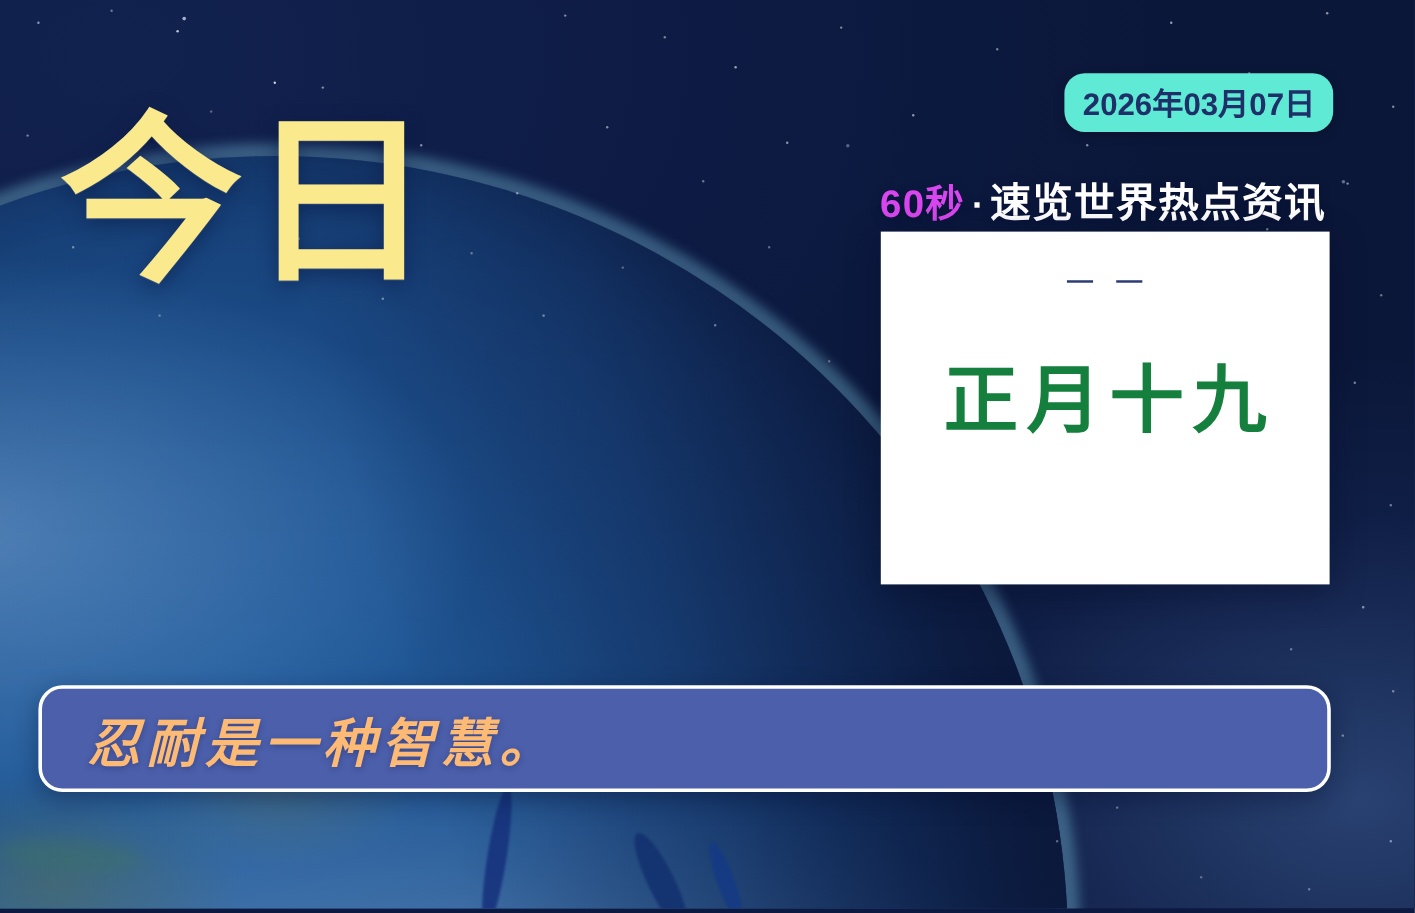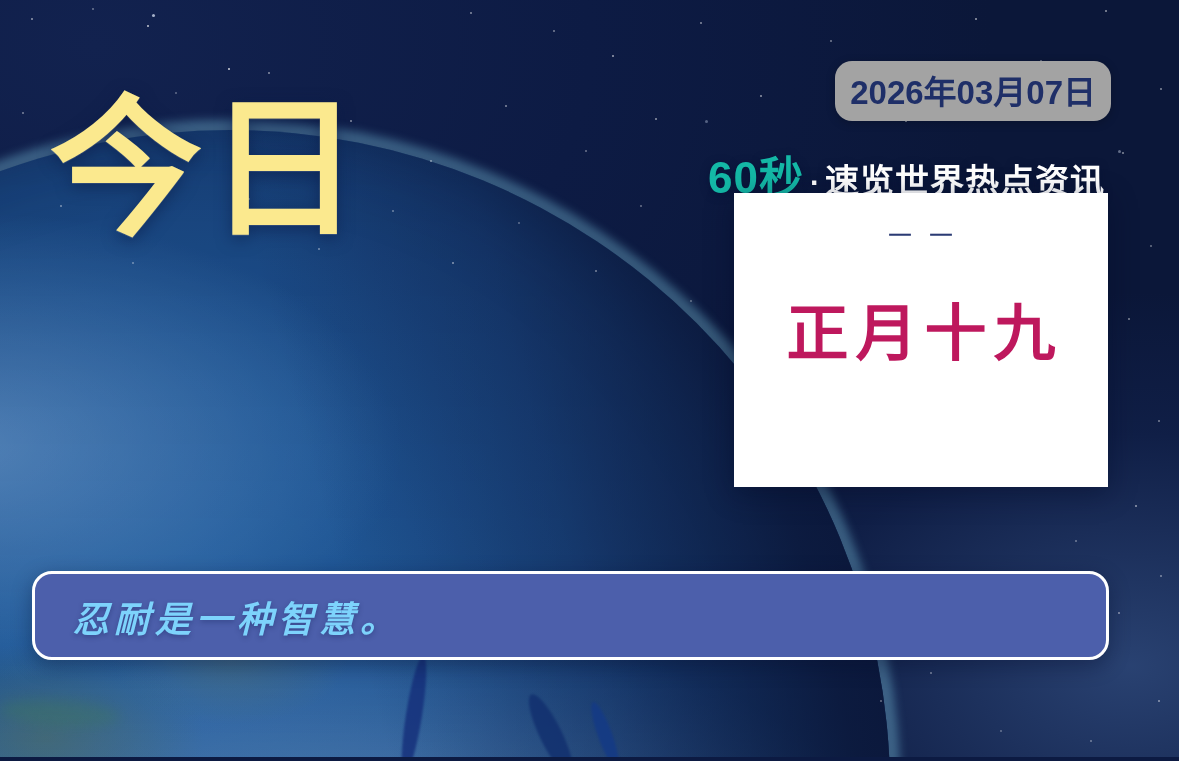--- a/index.html
+++ b/index.html
@@ -176,39 +176,39 @@
     display:block;
     margin-top:8px;
     font-size:152px;font-weight:900;
     color:#f2f5fb;
     text-shadow:0 4px 16px rgba(10,25,70,.45);
   }
 
   
   .date-pill{
     position:absolute;right:68px;top:61px;
-    background:#a3a3a3;
+    background:#5eead4;
     color:#1f2f68;
-    font-size:33px;font-weight:700;
+    font-size:26px;font-weight:700;
     padding:5px 15px 7px;
     border-radius:17px;
     letter-spacing:0px;
     white-space:nowrap;
     box-shadow:0 2px 10px rgba(0,0,0,.22);
   }
 
   
   .tagline{
     position:absolute;right:74px;top:142px;
     white-space:nowrap;
     font-size:34px;font-weight:900;
     letter-spacing:1px;
     text-shadow:0 2px 8px rgba(5,15,50,.6);
   }
-  .tagline .sec{color:#14b8a6;font-size:44px;}
+  .tagline .sec{color:#d946ef;font-size:32px;}
   .tagline .dot{color:#ffffff;margin:0 4px 0 6px;font-size:30px;}
   .tagline .rest{color:#ffffff;margin-top:44px;}
 
   
   .card{
     position:absolute;left:734px;top:193px;
     width:374px;height:294px;
     background:#ffffff;
     box-shadow:0 6px 26px rgba(4,12,40,.45);
     display:flex;flex-direction:column;
@@ -225,42 +225,42 @@
   }
   .card-issue .dash{font-weight:400;font-size:30px;color:#2b3b74;}
   .card-week{
     color:#26356e;
     font-size:52px;font-weight:800;
     letter-spacing:7px;
     margin-top:30px;
     text-indent:7px;
   }
   .card-lunar{
-    color:#be185d;
+    color:#15803d;
     font-size:62px;font-weight:800;
     letter-spacing:7px;
     margin-top:28px;
     text-indent:7px;
   }
 
   
   .quote{
     position:absolute;left:32px;top:571px;
     width:1077px;height:89px;
     box-sizing:border-box;
     background:#4c5fab;
     border:3px solid #ffffff;
     border-radius:20px;
     display:flex;align-items:center;
     padding-left:38px;
     box-shadow:0 6px 20px rgba(5,14,45,.38);
   }
   .quote-text{
-    color:#7dd3fc;
-    font-size:36px;
+    color:#fdba74;
+    font-size:44px;
     font-weight:800;
     font-style:italic;
     letter-spacing:5px;
     text-shadow:0 2px 5px rgba(15,30,80,.35);
   }
 </style>
 </head>
 <body>
 
 <div class="poster">

